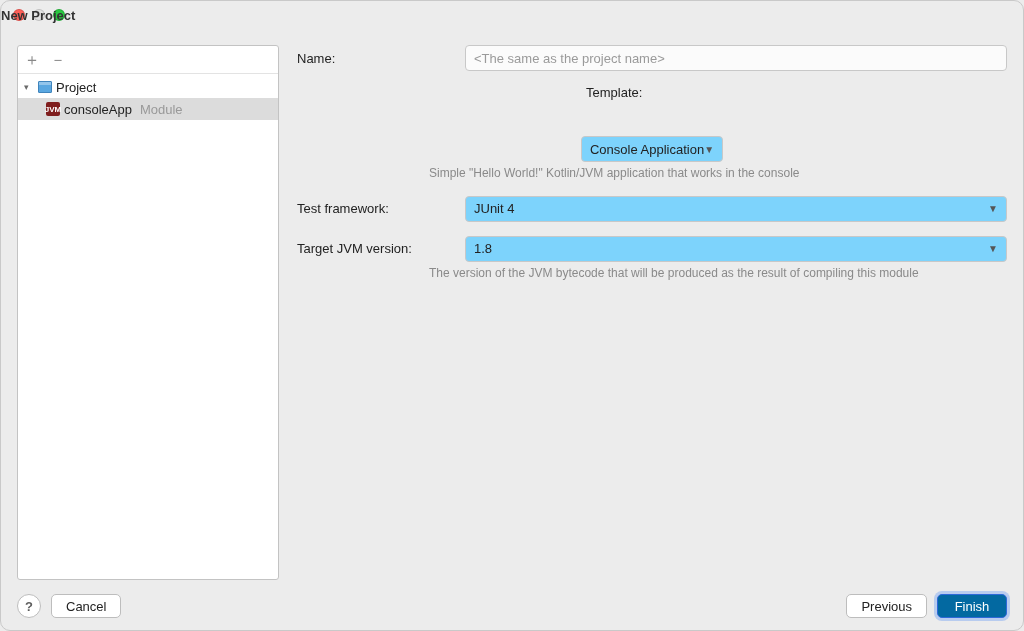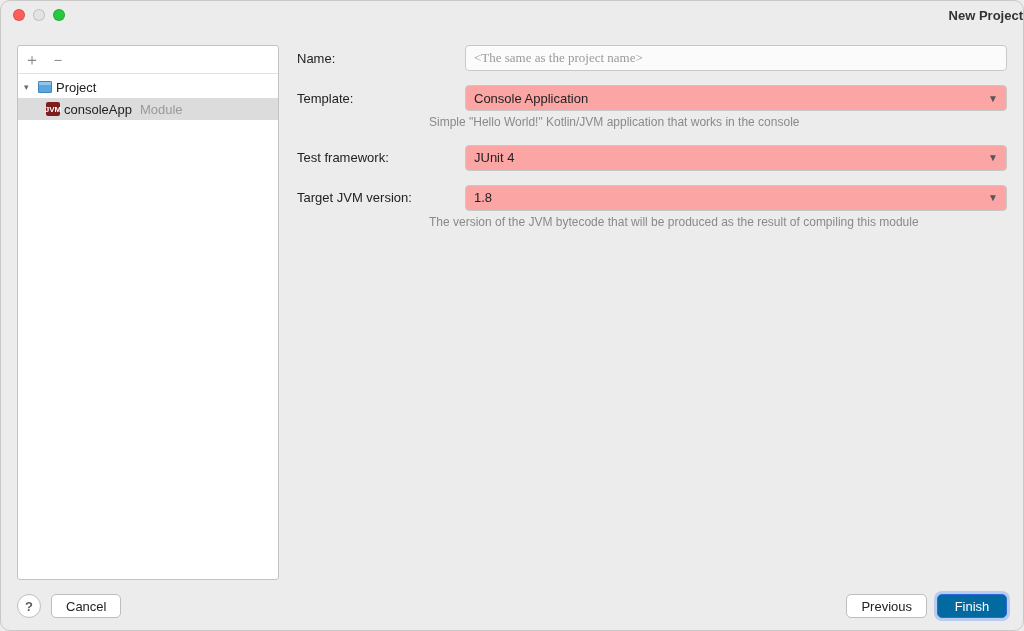--- a/index.html
+++ b/index.html
@@ -26,21 +26,21 @@
       padding-left: 12px;
     }
     .dot {
       width: 12px; height: 12px; border-radius: 50%;
       border: 0.5px solid rgba(0,0,0,0.15);
     }
     .dot.red { background:#ff5f57; }
     .dot.yellow { background:#e3e3e3; }
     .dot.green { background:#28c840; }
     .titlebar .title {
-      position:absolute; left:8px; right:0; text-align:right;
+      position:absolute; left:0; right:0; text-align:left;
       font-weight:600; font-size:13px; color:#333;
       pointer-events:none;
     }
 
     
     .content {
       display:flex; height: calc(631px - 28px - 52px);
       padding: 16px 16px 0 16px;
       gap: 18px;
     }
@@ -96,30 +96,30 @@
       gap: 36px;
     }
     .form-label {
       width: 132px;
       color:#222;
     }
     .field-col { flex:1; }
     .text-input, .select {
       width:100%;
       height: 26px;
-      background:#fca5a5;
+      background:#7dd3fc;
       border:1px solid #c8c8c8;
       border-radius:4px;
       padding: 0 8px;
       font-size:13px;
       color:#222;
       display:flex; align-items:center;
       justify-content:space-between;
     }
-    .text-input { color:#9a9a9a;font-family:Liberation Serif, serif; }
+    .text-input { color:#9a9a9a; }
     .text-input.readonly { background:#fbfbfb; }
     .select .caret {
       font-size:10px; color:#555;
     }
     .hint {
       font-size:12px;
       color:#8a8a8a;
       margin-top:4px;
       margin-left:132px;
       line-height:1.3;
@@ -202,21 +202,21 @@
     <div class="form-row">
       <div class="form-label">Name:</div>
       <div class="field-col">
         <div class="text-input readonly">
           <span>&lt;The same as the project name&gt;</span>
         </div>
       </div>
     </div>
 
     <div class="row-group">
-      <div class="form-row" style="margin-bottom:0;">
+      <div class="form-row" style="margin-bottom:0;flex-direction:column;">
         <div class="form-label">Template:</div>
         <div class="field-col">
           <div class="select">
             <span>Console Application</span>
             <span class="caret">▼</span>
           </div>
         </div>
       </div>
       <div class="hint">Simple "Hello World!" Kotlin/JVM application that works in the console</div>
     </div>

